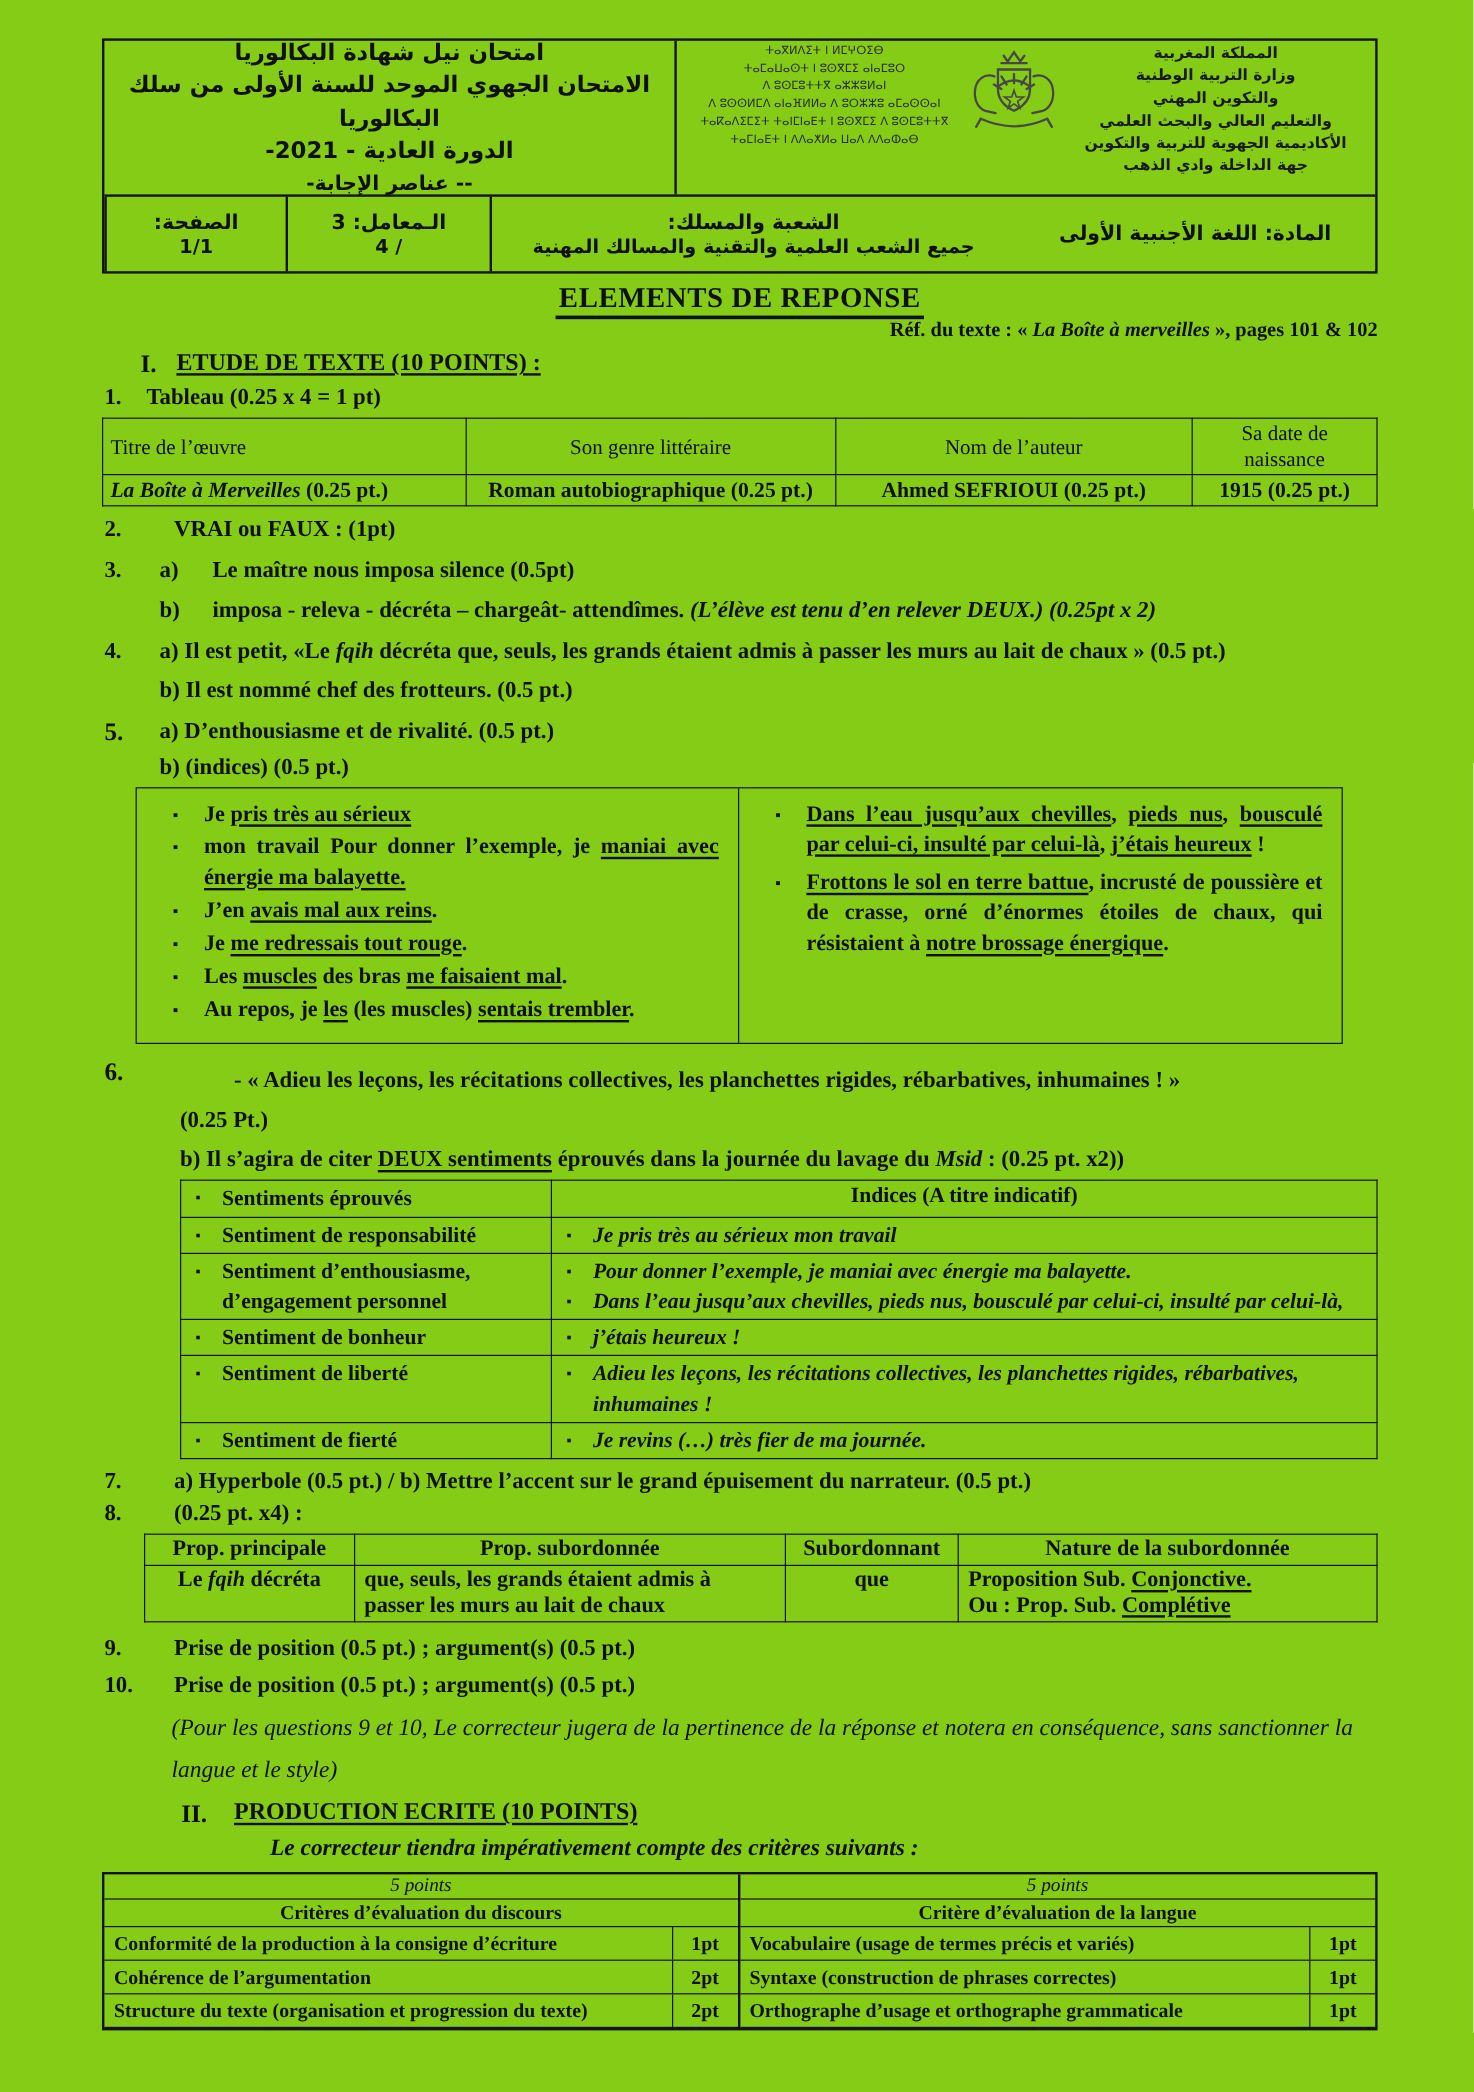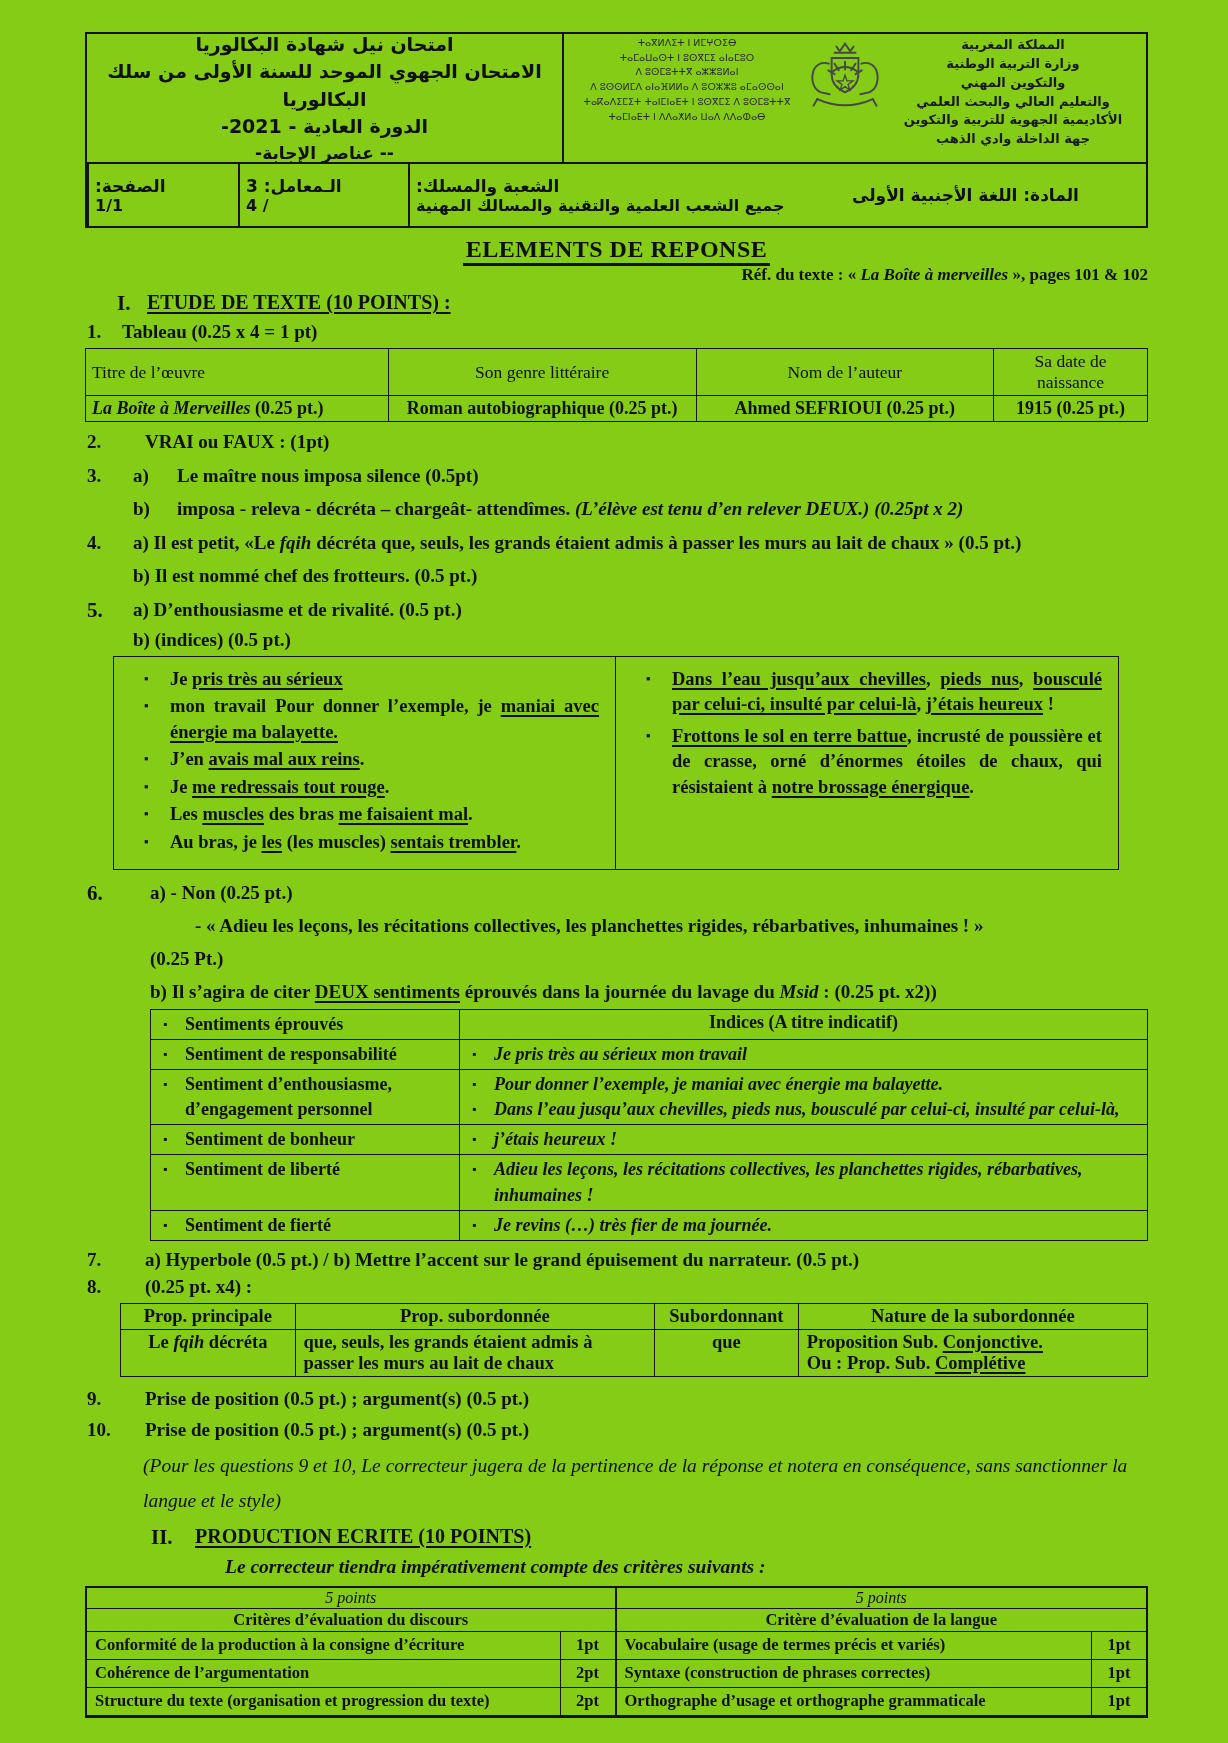--- a/index.html
+++ b/index.html
@@ -20,21 +20,21 @@
   .header-exam{width:46%;border-right:2px solid #141414;display:flex;flex-direction:column;
     justify-content:center;text-align:center;font-weight:700;padding:2px 6px;box-sizing:border-box;}
   .header-exam .xl{font-size:19px;line-height:1.45;}
   .header-exam .xl.big{font-size:17px;}
   .header-logo{flex:1;display:flex;justify-content:space-evenly;padding:2px 8px;}
   .tifi-block{font-size:9.5px;line-height:1.55;color:#2c2c2c;text-align:center;width:230px;}
   .ministry-block{font-size:13px;line-height:1.45;color:#1a1a1a;text-align:center;width:250px;font-weight:700;}
   .emblem{width:86px;height:84px;flex:none;}
   .header-info{display:flex;border-top:2.5px solid #141414;height:62px;}
   .hcell{box-sizing:border-box;border-left:2px solid #141414;display:flex;flex-direction:column;
-    justify-content:center;text-align:center;font-weight:700;font-size:17px;padding:2px 6px;align-items:flex-end;}
+    justify-content:center;text-align:center;font-weight:700;font-size:17px;padding:2px 6px;}
   .hcell:first-child{border-left:none;}
   .hcell .line2{font-size:16px;}
 
   
   .doc-title{text-align:center;margin-top:8px;}
   .doc-title span{font-size:24px;font-weight:700;letter-spacing:0.5px;border-bottom:3px solid #101010;padding:0 3px 1px;}
   .ref-line{text-align:right;font-weight:700;font-size:17px;margin-top:2px;}
   .sec-head{display:flex;margin-top:6px;font-weight:700;}
   .sec-head .sec-num{width:62px;padding-left:32px;box-sizing:border-box;font-size:21px;}
   .sec-head .sec-title{font-size:20px;}
@@ -248,39 +248,38 @@
       <div class="ib-item">
           <span class="sq">▪</span>
           <span class="it"><span> Je </span><span class="u">me redressais tout rouge</span><span>.</span></span>
         </div>
       <div class="ib-item">
           <span class="sq">▪</span>
           <span class="it"><span>Les </span><span class="u">muscles</span><span> des bras </span><span class="u">me faisaient mal</span><span>.</span></span>
         </div>
       <div class="ib-item">
           <span class="sq">▪</span>
-          <span class="it"><span>Au bras, je </span><span class="u">les</span><span> (les muscles) </span><span class="u">sentais trembler</span><span>.</span></span>
+          <span class="it"><span>Au repos, je </span><span class="u">les</span><span> (les muscles) </span><span class="u">sentais trembler</span><span>.</span></span>
         </div>
     </div>
     <div class="ibcol">
       <div class="ib-item">
           <span class="sq">▪</span>
           <span class="it"><span class="u">Dans l’eau jusqu’aux chevilles</span><span>, </span><span class="u">pieds nus</span><span>, </span><span class="u">bousculé par celui-ci, insulté par celui-là</span><span>, </span><span class="u">j’étais heureux</span><span> !</span></span>
         </div>
       <div class="ib-item" style="margin-top:6px;">
           <span class="sq">▪</span>
           <span class="it"><span class="u">Frottons le sol en terre battue</span><span>, incrusté de poussière et de crasse, orné d’énormes étoiles de chaux, qui résistaient à </span><span class="u">notre brossage énergique</span><span>.</span></span>
         </div>
     </div>
   </div>
 
   <div class="item" style="margin-top:10px;">
     <span class="num nw65 numbig">6.</span>
     <div class="body">
-      <div>a)    - Non (0.25 pt.)</div>
       <div class="ind45 bline">- « Adieu les leçons, les récitations collectives, les planchettes rigides, rébarbatives, inhumaines ! »</div>
       <div class="bline">(0.25 Pt.)</div>
       <div class="bline"><span>b)   Il s’agira de citer </span><span class="u">DEUX sentiments</span><span> éprouvés dans la journée du lavage du </span><span class="i">Msid</span><span> : (0.25 pt. x2))</span></div>
     </div>
   </div>
 
   <table class="t-sent">
     <tbody>
         <tr>
       <th class="hl c-s">

